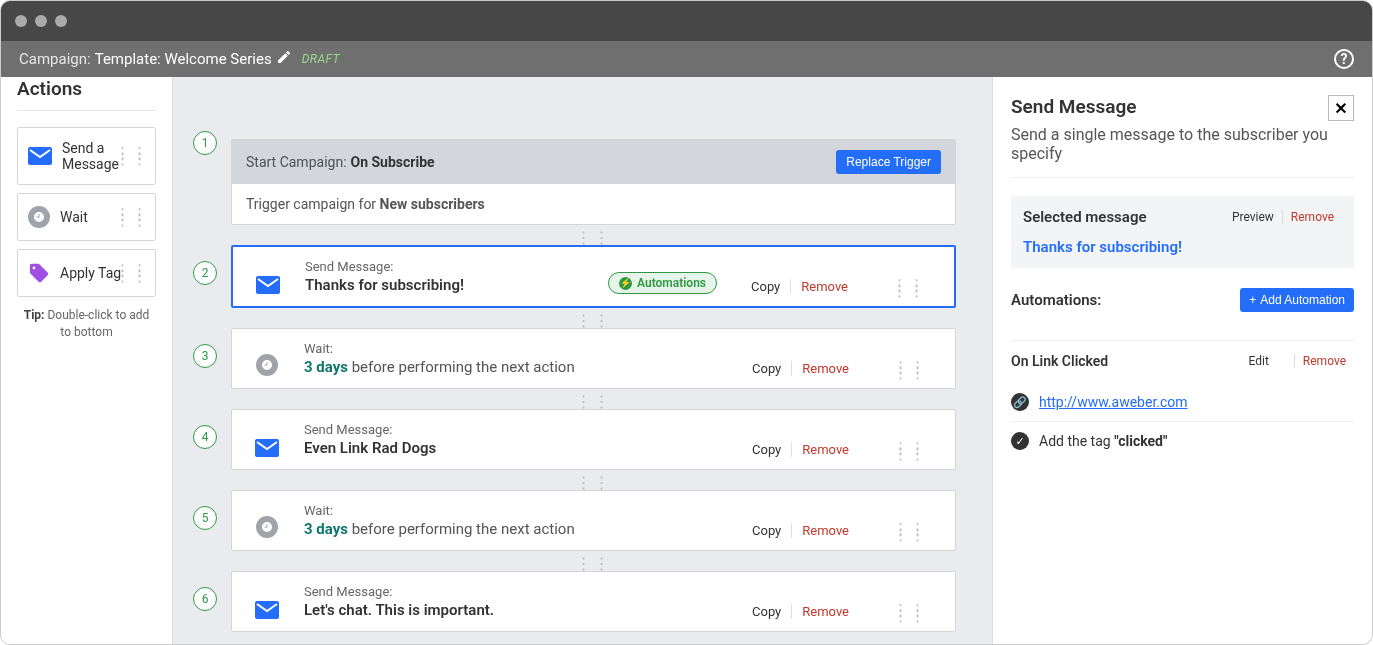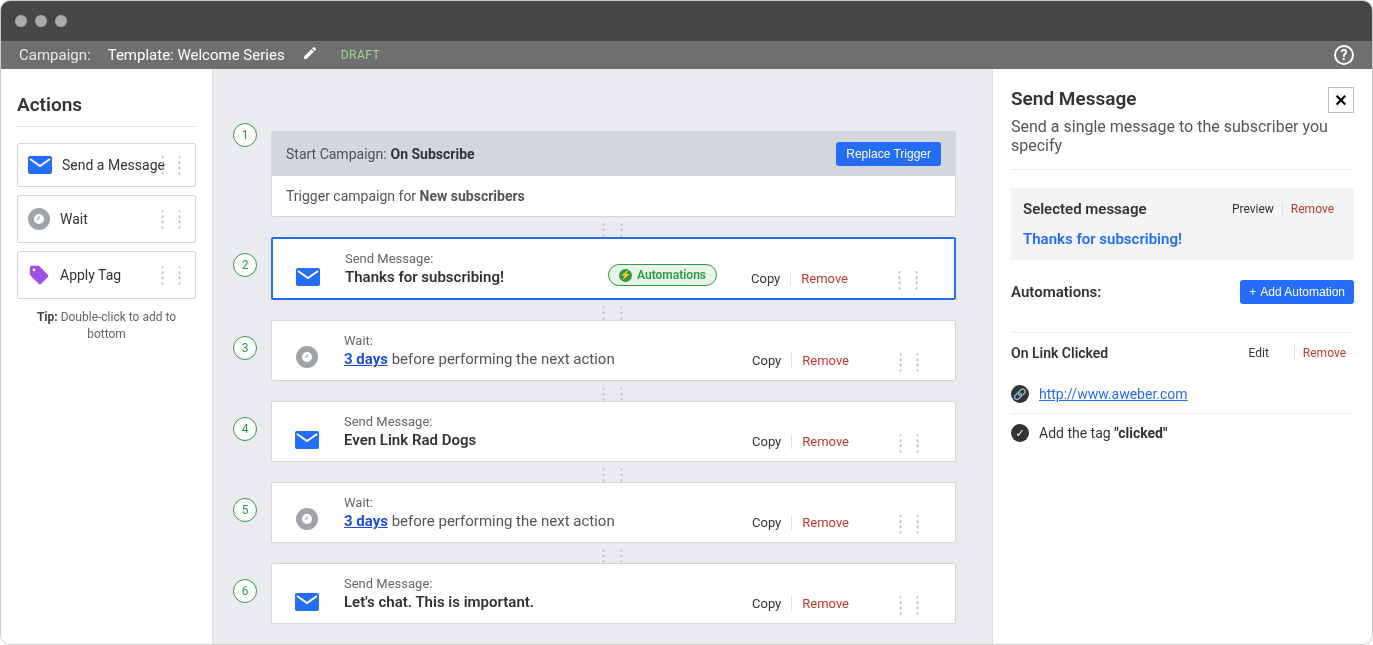--- a/index.html
+++ b/index.html
@@ -26,60 +26,61 @@
     align-items: center;
     padding: 0 14px;
     gap: 8px;
   }
   .traffic-dot {
     width: 12px; height: 12px;
     border-radius: 50%;
     background: #aaa;
   }
   .toolbar {
-    height: 28px;
+    height: 36px;
     background: #6f6f6f;
     display: flex;
     align-items: center;
     padding: 0 18px;
     color: #fff;
     font-size: 15px;
-    gap: 17px;
+    gap: 4px;
   }
   .toolbar .label { color: #e6e6e6; }
   .toolbar .name { font-weight: 400; }
   .toolbar .edit-icon svg { fill: #fff; }
   .toolbar .status {
     color: #9bd790;
     font-size: 12px;
     letter-spacing: 0.5px;
     margin-left: 6px;
+    font-style: italic;
   }
   .toolbar .spacer { flex: 1; }
   .help-icon {
     width: 20px; height: 20px;
     border: 2px solid #fff;
     border-radius: 50%;
     display: flex;
     align-items: center;
     justify-content: center;
     color: #fff;
     font-weight: bold;
     font-size: 14px;
   }
   .layout {
     flex: 1;
     display: flex;
     overflow: hidden;
   }
   .sidebar {
-    width: 212px;
+    width: 172px;
     background: #fff;
     border-right: 1px solid #ddd;
-    padding: 24px 16px;
+    padding: 0 16px;
   }
   .sidebar h2 { font-size: 19px; font-weight: 600; margin-bottom: 10px; }
   .sidebar .divider { height: 1px; background: #e5e5e5; margin-bottom: 16px; }
   .action-tile {
     border: 1px solid #d5d5d5;
     border-radius: 2px;
     background: #fff;
     padding: 12px 10px;
     display: flex;
     align-items: center;
@@ -296,21 +297,21 @@
   .mail-icon svg { display:block; }
   .wait-icon {
     width: 22px; height: 22px;
     border-radius: 50%;
     background: #a0a4aa;
     display:flex;align-items:center;justify-content:center;
   }
   .wait-icon svg { fill:#fff; }
   .tag-icon svg { display:block; }
   .wait-line { font-size: 15px; color:#555; margin-top:2px; }
-  .wait-line b { color:#1d4ed8;text-decoration:underline; }
+  .wait-line b { color:#0f766e; }
 </style>
 </head>
 <body>
 
 <div class="window">
   <div class="titlebar">
     <div class="traffic-dot"></div>
     <div class="traffic-dot"></div>
     <div class="traffic-dot"></div>
   </div>

